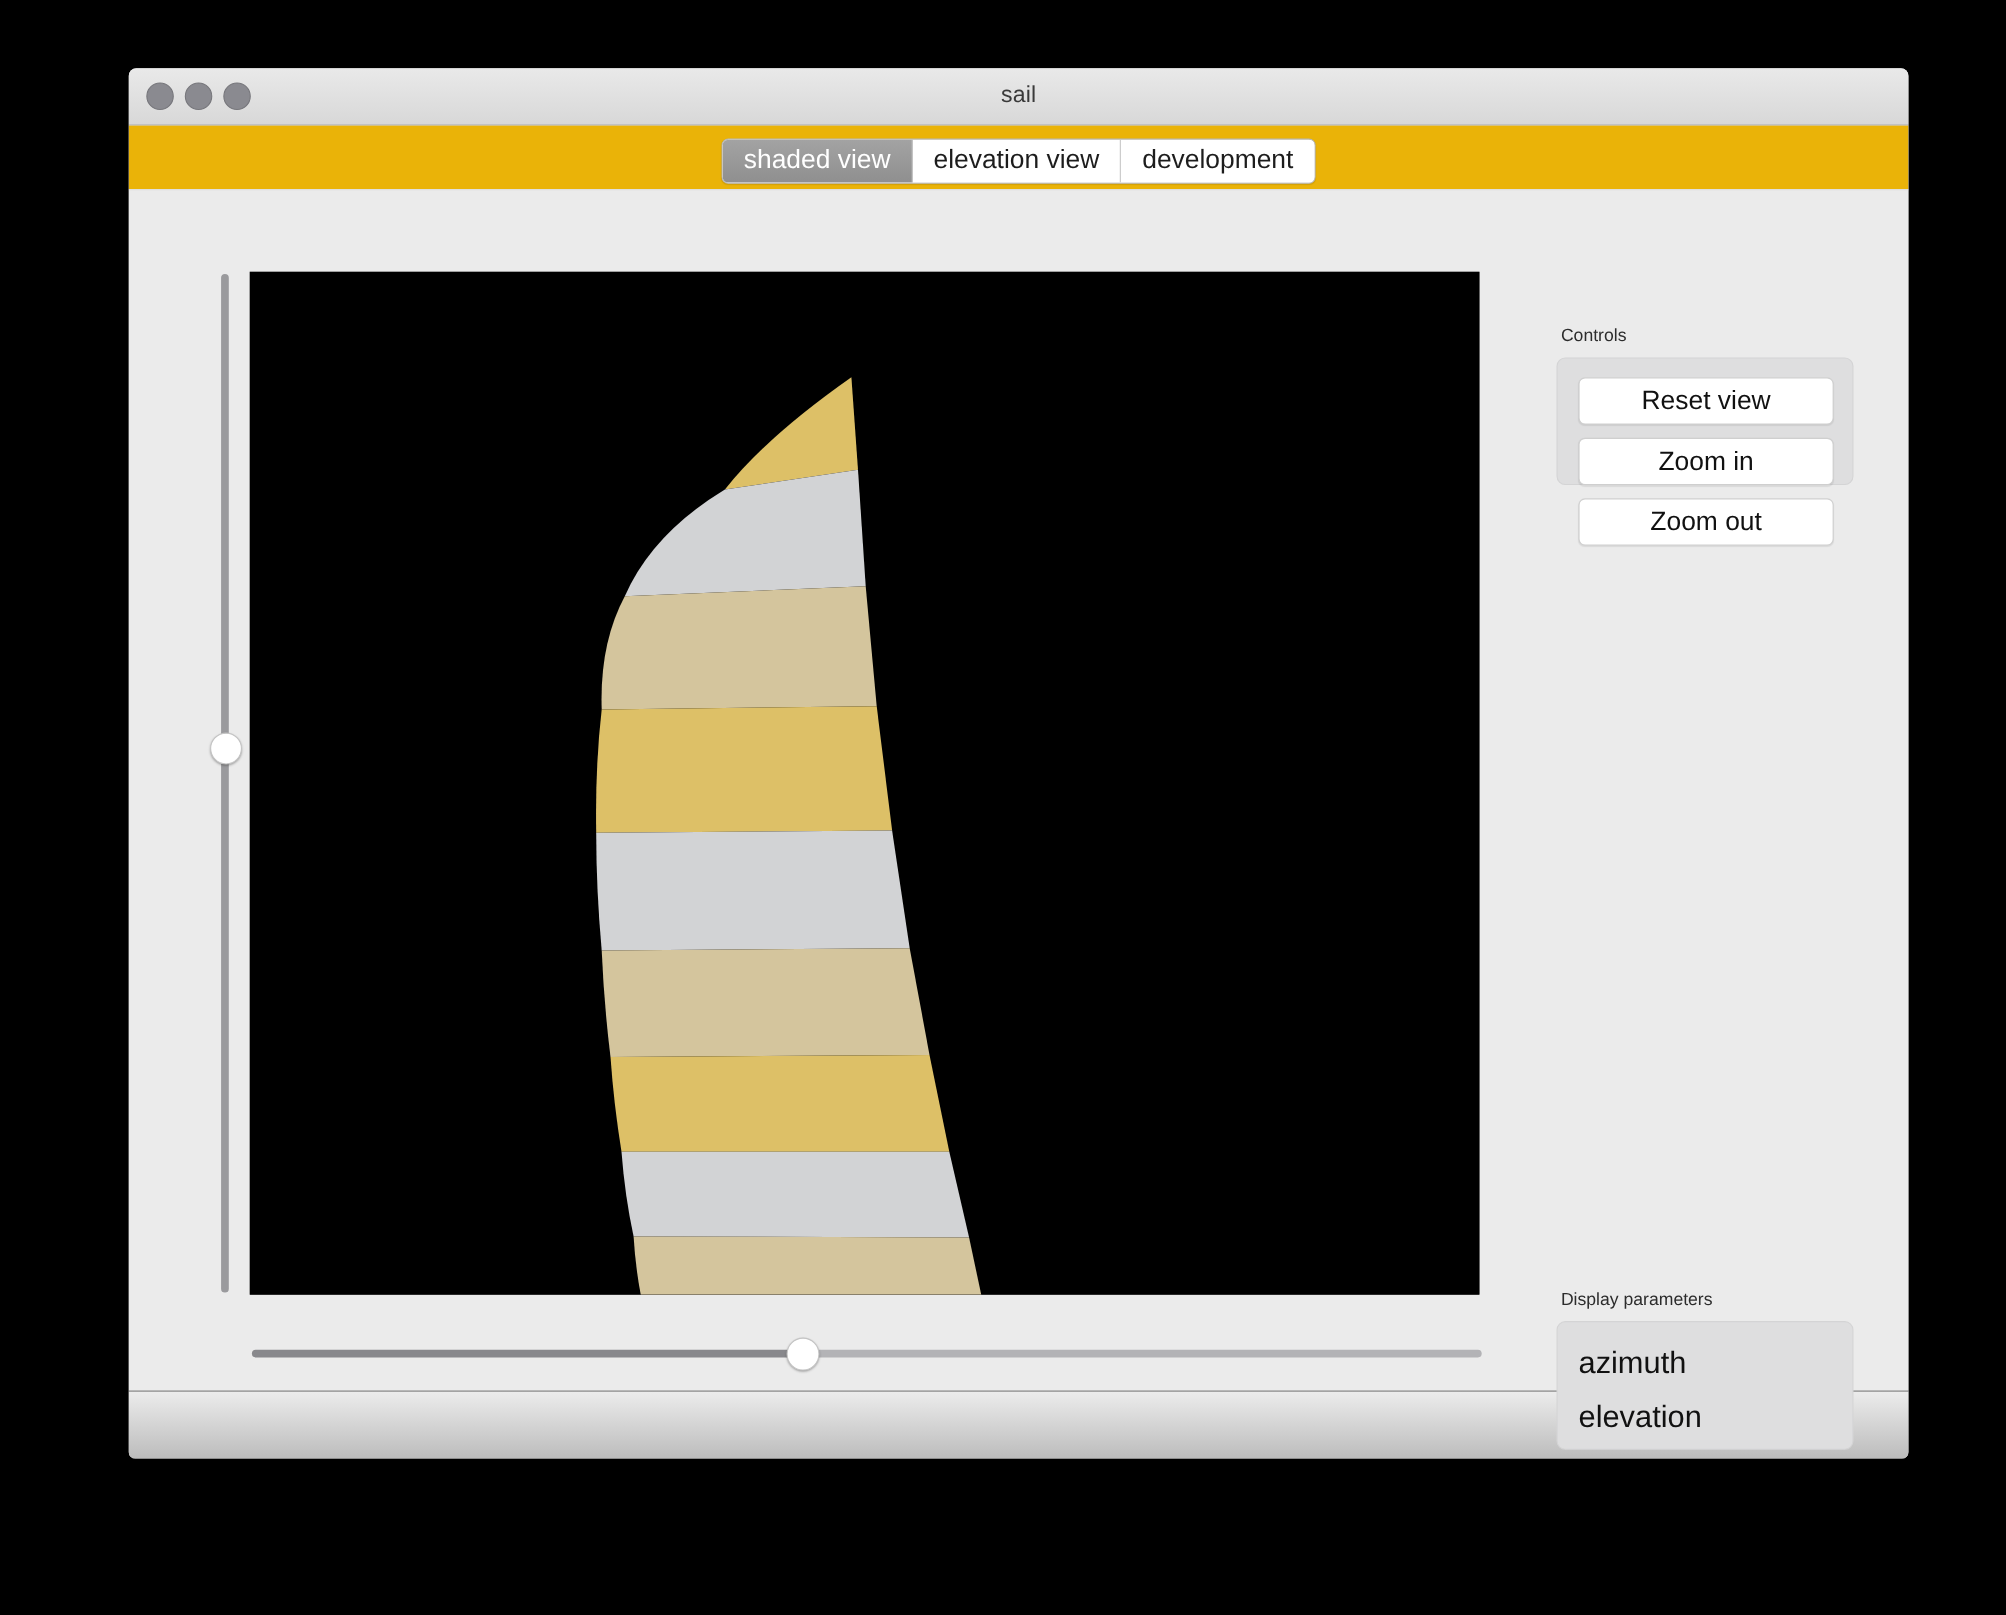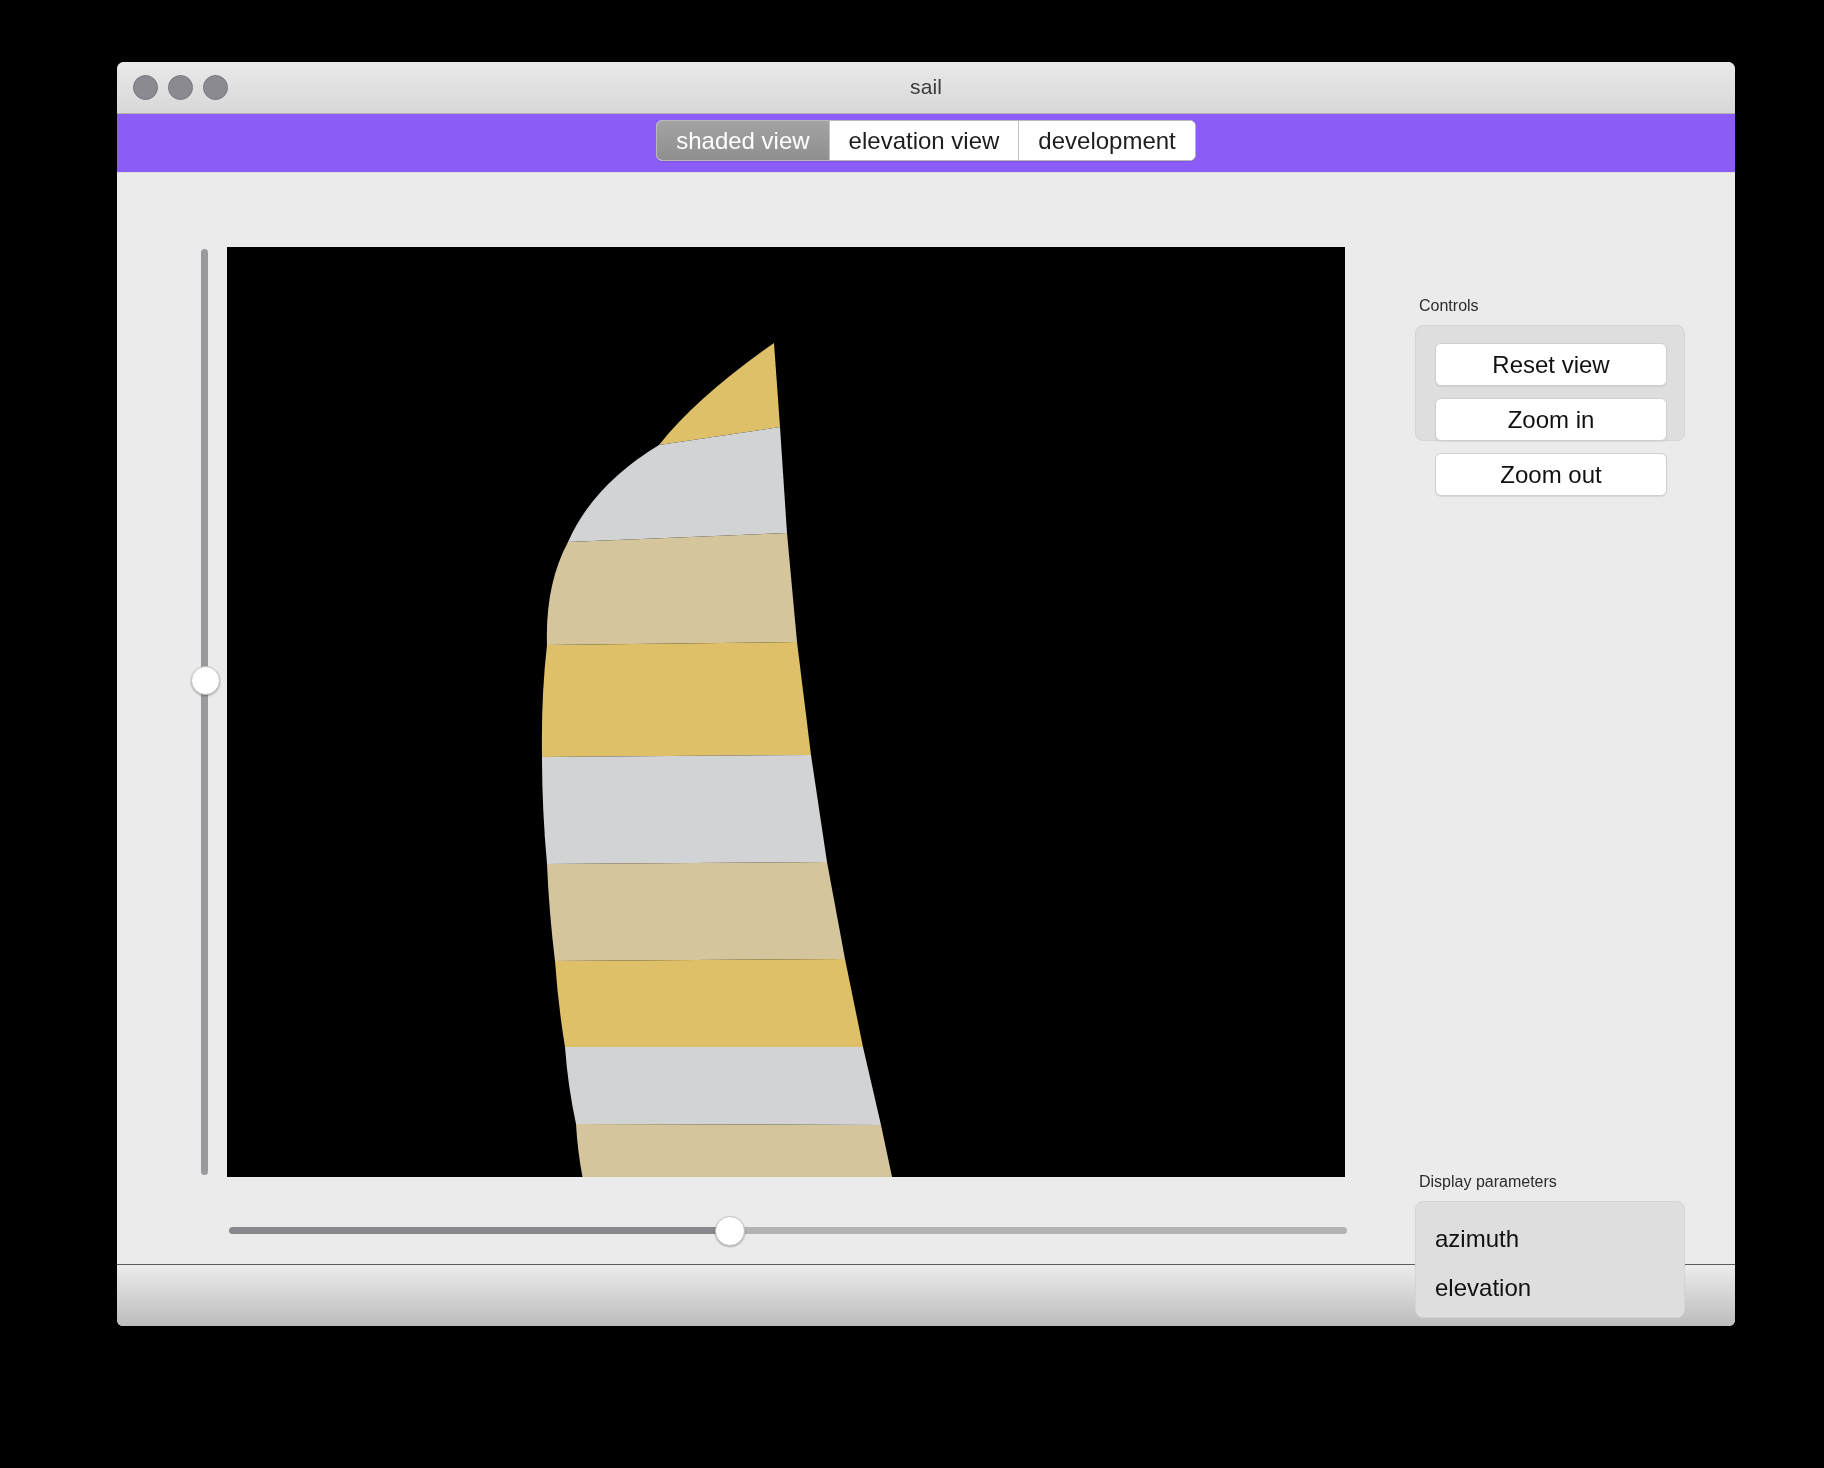--- a/index.html
+++ b/index.html
@@ -48,24 +48,24 @@
     left: 0; right: 0; top: 13px;
     text-align: center;
     font-size: 21px;
     color: #3a3a3a;
     letter-spacing: 0.1px;
   }
 
   
   .tabbar {
     flex: 0 0 58px;
-    background: #8b5cf6;
+    background: #eab308;
     display: flex;
     justify-content: center;
-    align-items: flex-start;
+    align-items: center;
     padding-top: 6px;
   }
   .tabs {
     display: flex;
     border: 1px solid #b9b9b9;
     border-radius: 6px;
     overflow: hidden;
     background: #fff;
     box-shadow: 0 1px 1px rgba(0,0,0,0.10);
     height: 41px;
@@ -202,21 +202,21 @@
     line-height: 41px;
     text-align: center;
   }
   #display-label { left: 1302px; top: 1000px; }
   #display-box {
     left: 1298px; top: 1028px;
     width: 270px; height: 117px;
     padding: 12px 0 0 19px;
   }
   .param {
-    font-size: 24px;
+    font-size: 28px;
     color: #111;
     line-height: 49px;
   }
 
   
   .statusbar {
     flex: 0 0 62px;
     background: linear-gradient(to bottom, #ececec 0%, #bcbcbc 100%);
     border-top: 1px solid #5c5c5c;
   }

